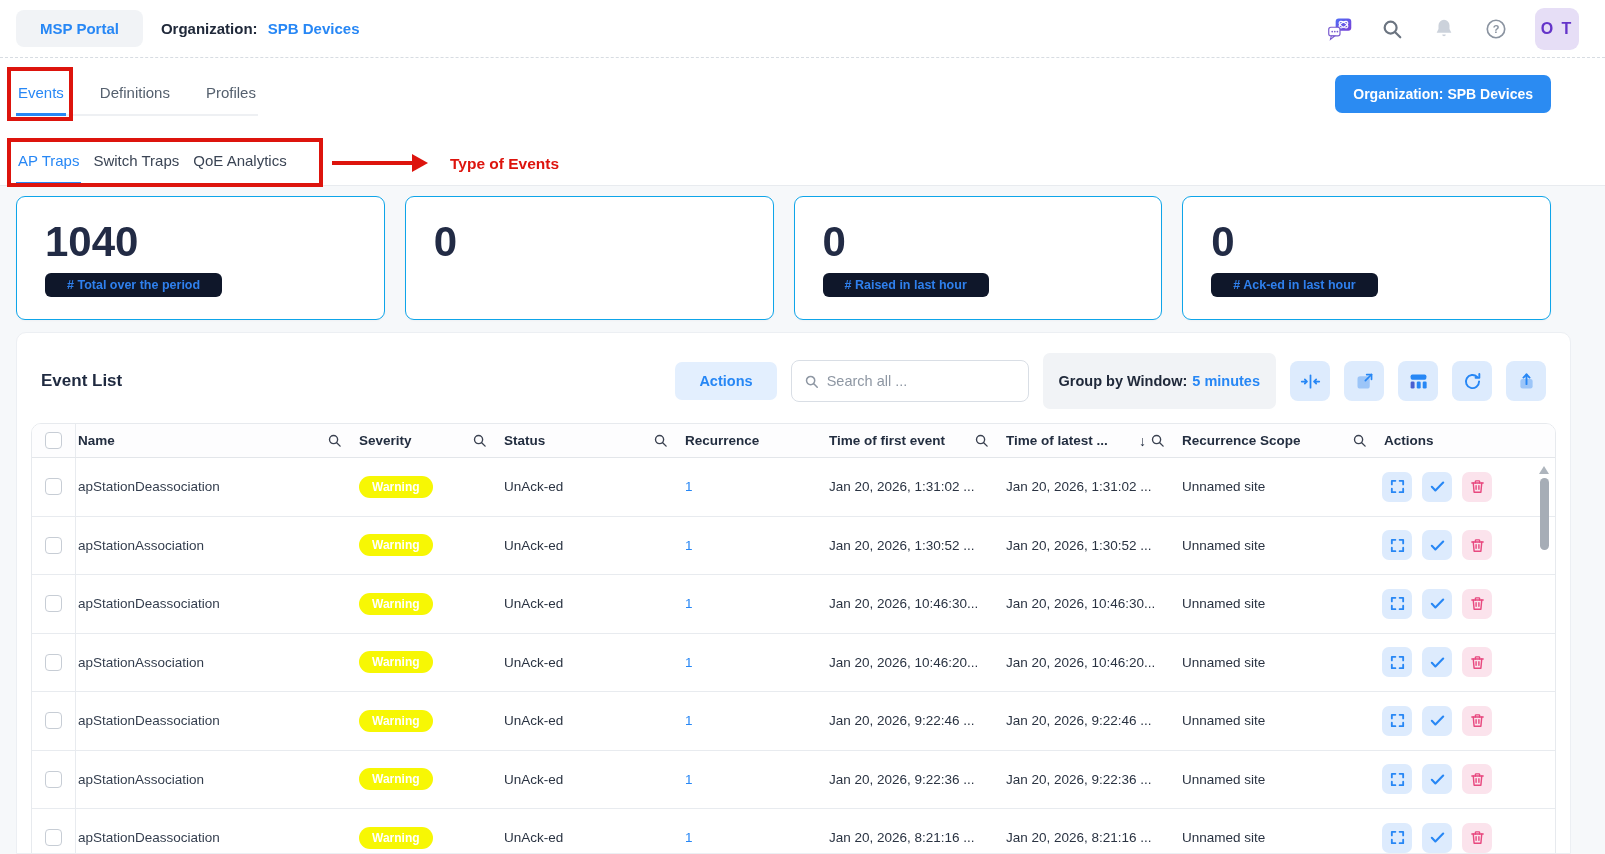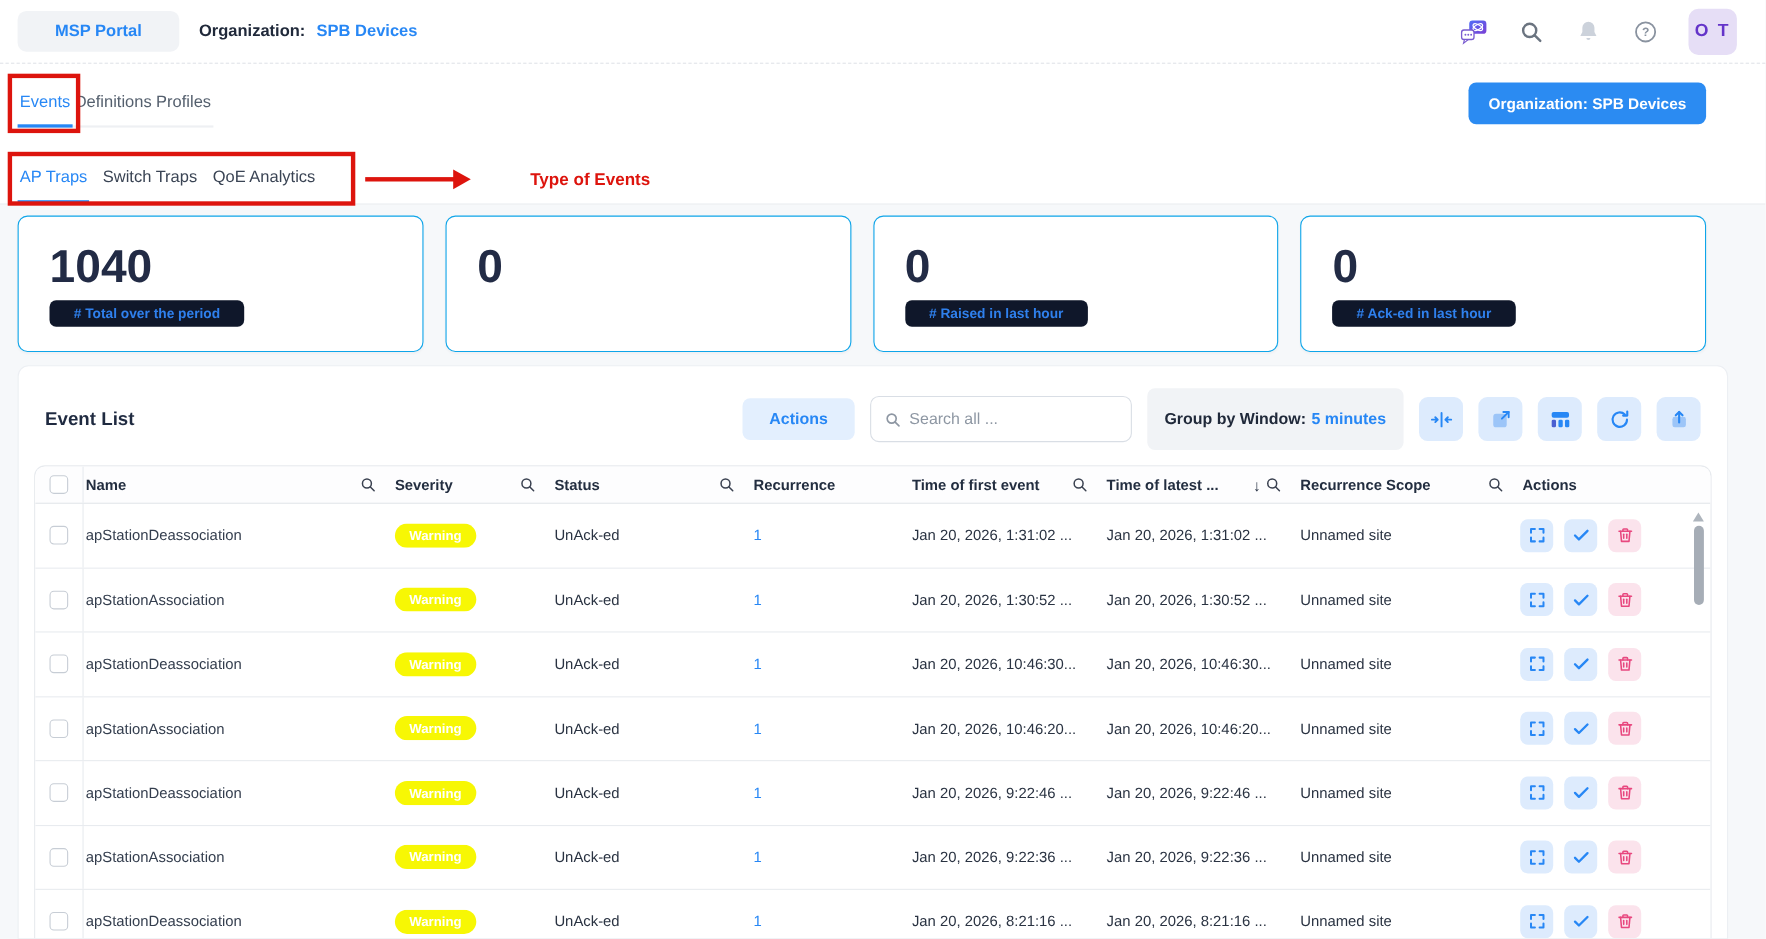--- a/index.html
+++ b/index.html
@@ -2,33 +2,33 @@
 <html><head>
 <meta charset="utf-8">
 <style>
   * { margin:0; padding:0; box-sizing:border-box; }
   html,body { width:1605px; height:854px; overflow:hidden; background:#f6f8fa;
     font-family:"Liberation Sans", sans-serif; color:#1f2a40; }
 
   
   .topbar { height:58px; background:#fff; display:flex; align-items:center;
     padding:0 26px 0 16px; border-bottom:1px dashed #d7dce2; }
-  .app-chip { background:#f1f3f6; border-radius:8px; padding:10px 34px;
+  .app-chip { background:#f1f3f6; border-radius:8px; padding:10px 24px;
     color:#2787f5; font-weight:700; font-size:15px; cursor:pointer; }
   .org-line { margin-left:18px; font-size:15px; font-weight:700; color:#20293a; }
   .org-line .org-link { color:#2787f5; margin-left:6px; cursor:pointer; }
   .topbar-right { margin-left:auto; display:flex; align-items:center; gap:26px; }
   .icon-btn { width:26px; height:26px; display:flex; align-items:center; justify-content:center; cursor:pointer; }
   .avatar { width:44px; height:42px; background:#e6def6; color:#6434c9; font-weight:700;
     font-size:16px; border-radius:9px; display:flex; align-items:center; justify-content:center;
     letter-spacing:2px; cursor:pointer; }
 
   
   .tabbar { height:72px; background:#fff; display:flex; align-items:center; padding:0 54px 0 16px; }
-  .tabs { display:flex; border-bottom:2px solid #eef0f3; align-self:flex-end; margin-bottom:14px; }
+  .tabs { display:flex; gap:32px; border-bottom:2px solid #eef0f3; align-self:flex-end; margin-bottom:14px; }
   .tab { font-size:15px; color:#55606e; padding:8px 2px 12px; cursor:pointer; border-bottom:3px solid transparent; margin-bottom:-2px; }
   .tab.active { color:#2787f5; border-bottom-color:#2787f5; }
   .tabbar-right { margin-left:auto; display:flex; align-items:center; }
   .org-button { background:#2b8bf2; color:#fff; font-weight:700; font-size:14px;
     padding:11px 18px; border-radius:7px; cursor:pointer; white-space:nowrap; position:relative; z-index:1; }
   .daterange { background:#fff; border:1px solid #d9dee5; border-radius:0 7px 7px 0;
     padding:11px 20px 11px 16px; font-size:14.5px; color:#2a3342; margin-left:-4px; cursor:pointer; white-space:nowrap; }
 
   
   .subtabbar { height:56px; background:#fff; border-bottom:1px solid #e8ebef;
@@ -36,21 +36,21 @@
   .subtabs { display:flex; gap:10px; }
   .subtab { font-size:15px; color:#3a4454; padding:10px 2px 13px; cursor:pointer; border-bottom:3px solid transparent; }
   .subtab.active { color:#2787f5; border-bottom-color:#2787f5; }
 
   
   .anno { position:absolute; pointer-events:none; z-index:50; }
   .anno-box { border:4px solid #dd140d; }
   .anno-arrow-line { position:absolute; height:4px; background:#dd140d; top:0; left:0; }
   .anno-arrow-head { position:absolute; width:0; height:0; border-left:16px solid #dd140d;
     border-top:9px solid transparent; border-bottom:9px solid transparent; top:-7px; }
-  .anno-label { color:#dd140d; font-weight:700; font-size:15.5px;margin-left:32px; }
+  .anno-label { color:#dd140d; font-weight:700; font-size:15.5px; }
 
   
   .content { padding:10px 16px 0; height:668px; display:flex; flex-direction:column; }
   .cards { display:flex; gap:20px; padding-right:38px; }
   .card { flex:1; background:#fff; border:1px solid #0ea5e9; border-radius:9px;
     height:124px; padding:22px 28px; box-shadow:0 1px 2px rgba(20,30,50,.03); }
   .card-value { font-size:42px; font-weight:800; color:#222b45; line-height:1.1; }
   .card-badge { display:inline-block; margin-top:8px; background:#0f172a; color:#2f80ed;
     font-size:12.5px; font-weight:700; padding:5px 22px; border-radius:6px; }
 

